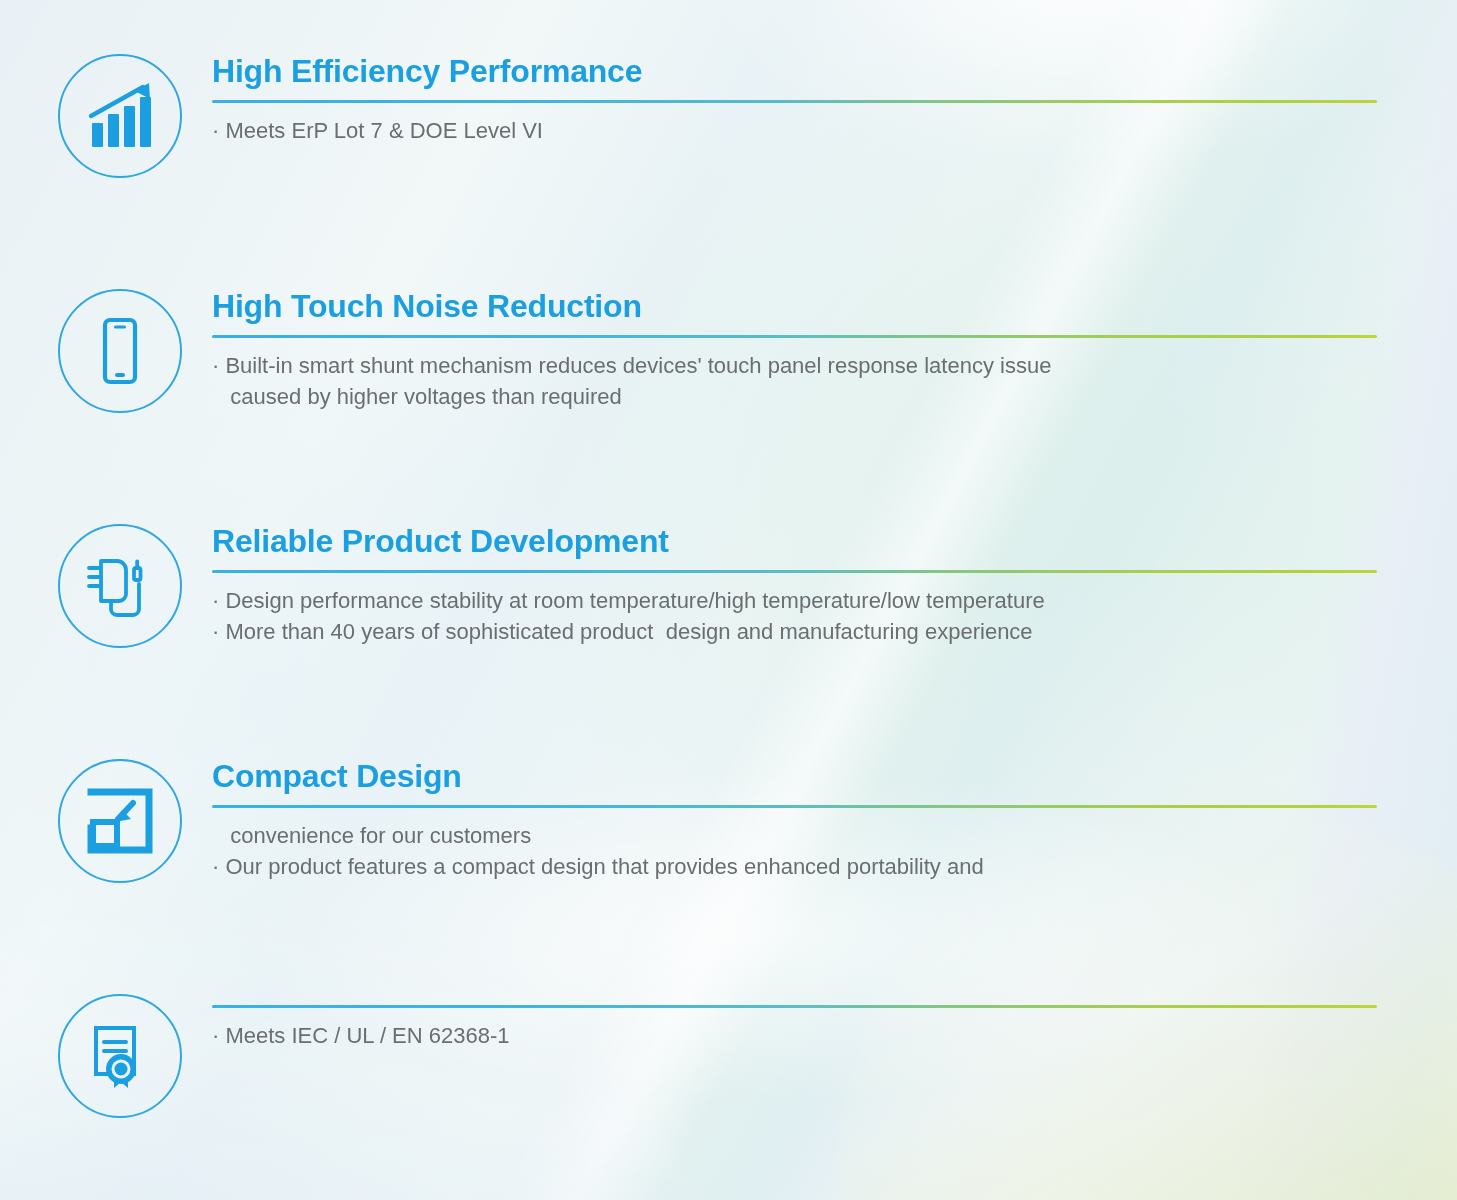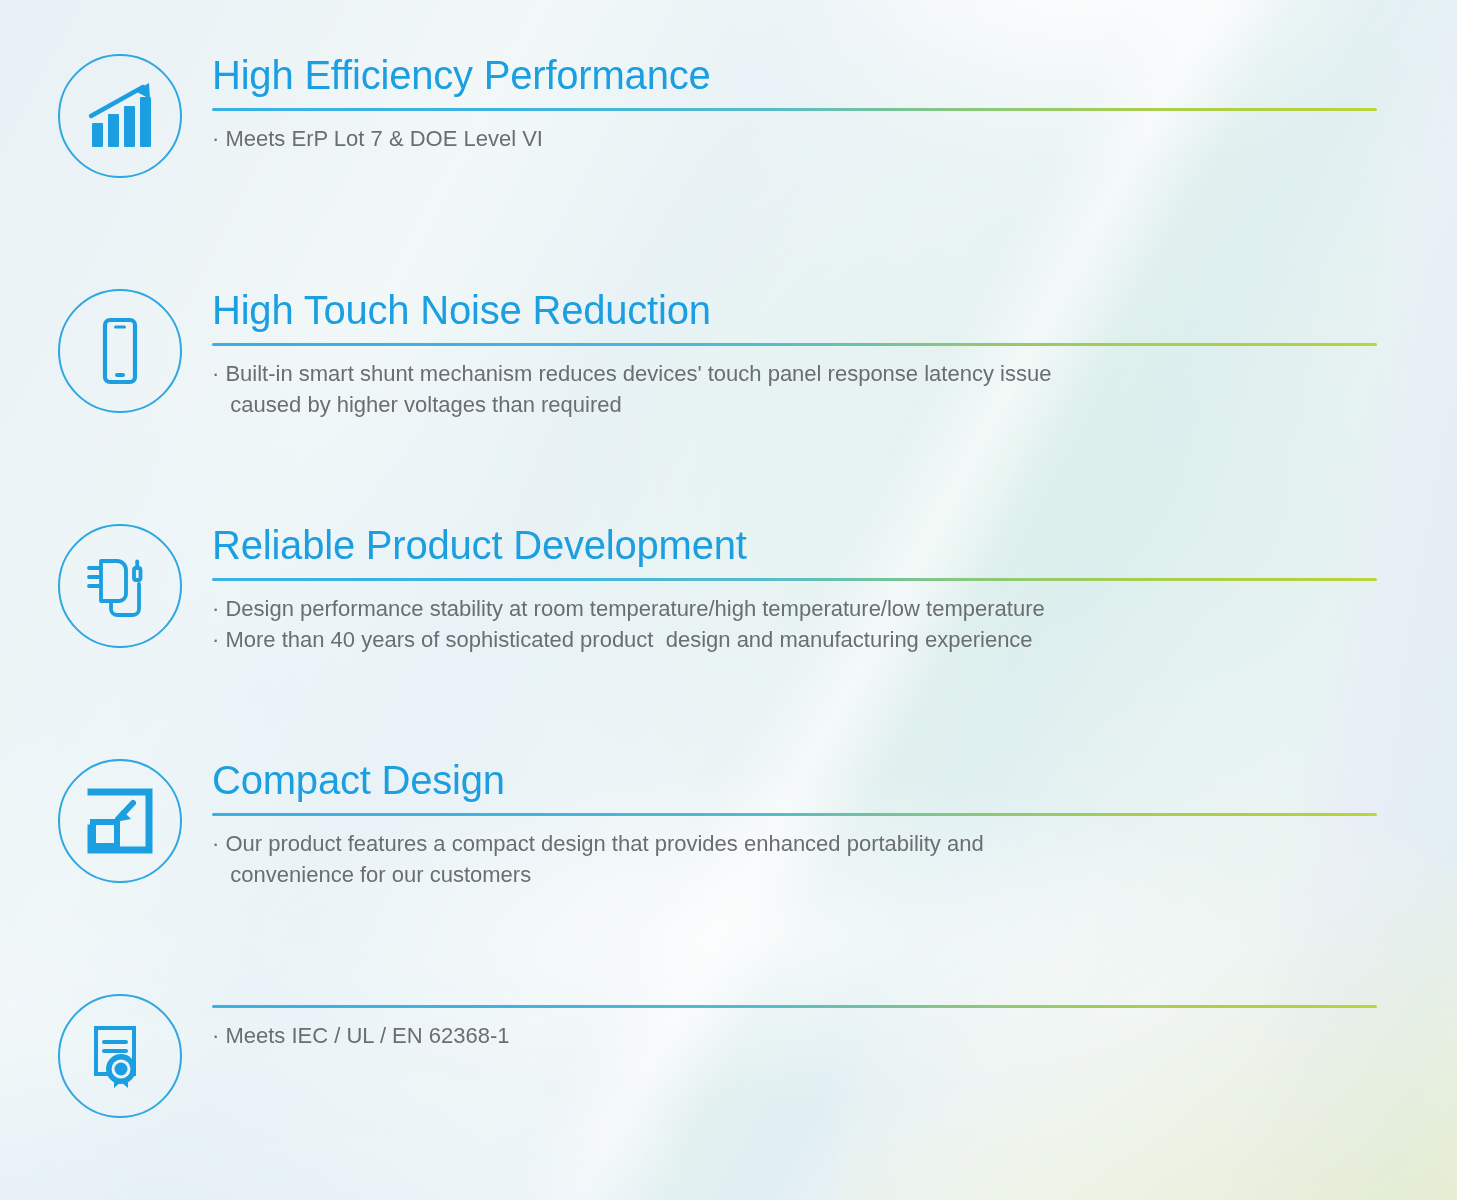--- a/index.html
+++ b/index.html
@@ -167,22 +167,22 @@
 
   .feature-body {
     position: absolute;
     left: 212px;
     top: 0;
     width: 1165px;
   }
 
   .feature-title {
     margin: 0;
-    font-size: 40px;
-    font-weight: normal;
+    font-size: 32px;
+    font-weight: bold;
     line-height: 1.08;
     color: #1b9fe0;
     letter-spacing: -0.2px;
     white-space: nowrap;
   }
 
   .feature-rule {
     margin-top: 11px;
     height: 3px;
     width: 1165px;
@@ -313,22 +313,22 @@
               <line x1="46" y1="15" x2="31" y2="31"></line>
             </g>
             <polygon points="28,34 44,31 35,22" fill="#1b9fe0"></polygon>
           </svg>
         </div>
       </div>
       <div class="feature-body">
         <h2 class="feature-title">Compact Design</h2>
         <div class="feature-rule"></div>
         <div class="feature-lines">
+          <div class="feature-line">   convenience for our customers</div>
           <div class="feature-line">· Our product features a compact design that provides enhanced portability and</div>
-          <div class="feature-line">   convenience for our customers</div>
         </div>
       </div>
     </div>
 
     <div class="feature" style="top:994px;">
       <div class="feature-icon-wrap">
         <div class="icon-circle">
           <svg width="72" height="72" viewBox="0 0 72 72" aria-hidden="true">
 
             <path d="M12 8 h38 v46 h-38 z" fill="none" stroke="#1b9fe0" stroke-width="4"></path>

